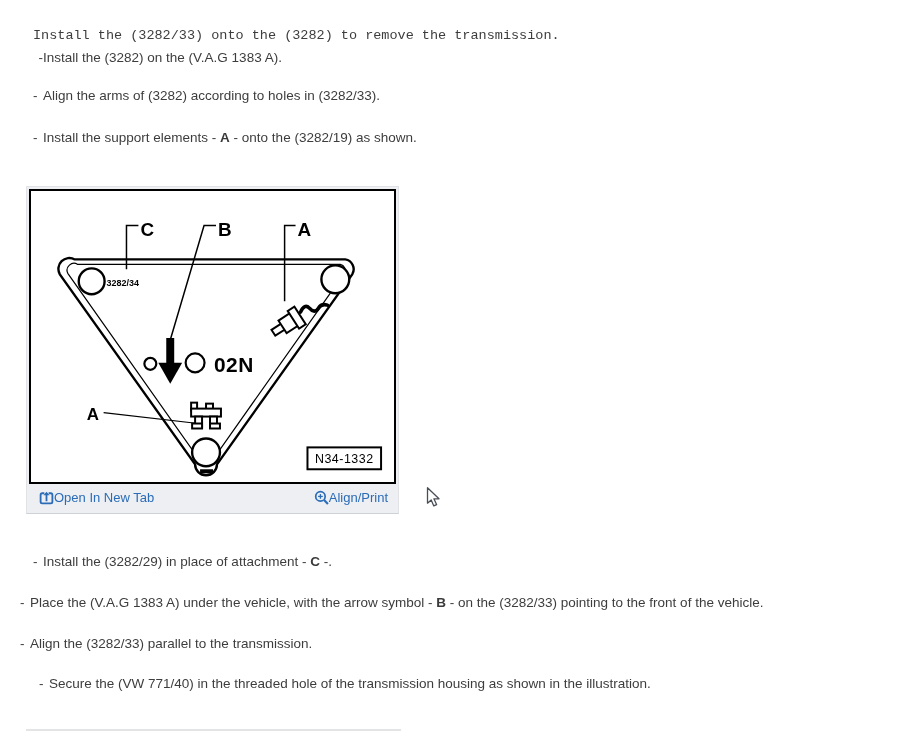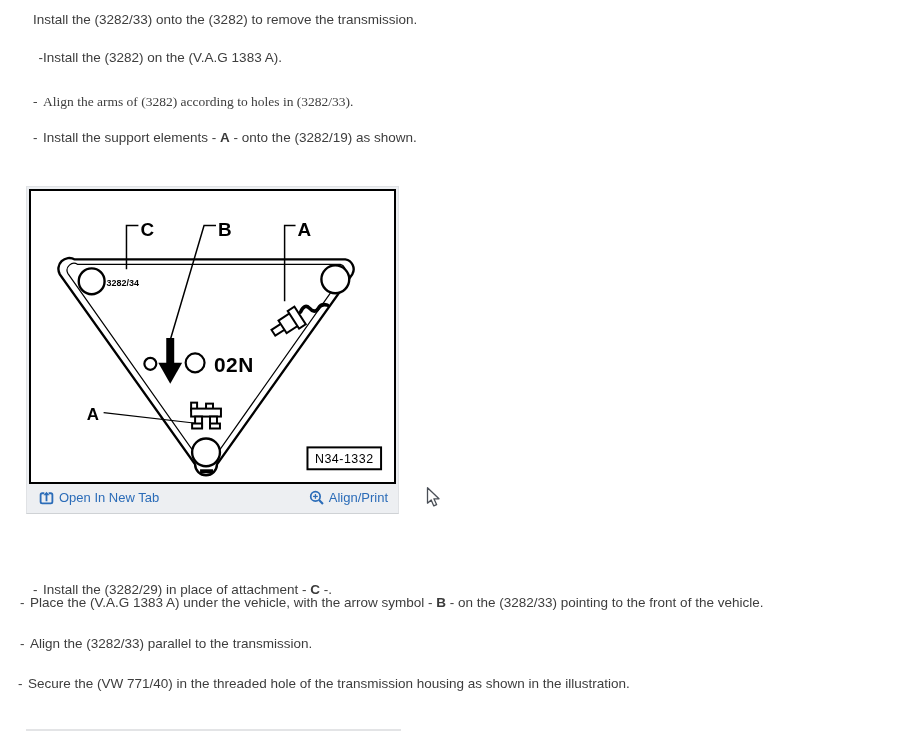--- a/index.html
+++ b/index.html
@@ -8,40 +8,40 @@
   .txt { position:absolute; font-size:13.5px; color:#3d3d3d; white-space:nowrap; }
   .txt b { font-weight:bold; color:#3a3a3a; }
   .dash { display:inline-block; width:10px; }
 
   .figure-wrap { position:absolute; left:26px; top:186px; width:373px;
                  background:#edeff2; border:1px solid #e0e2e5; border-bottom:1px solid #cfd2d5;
                  padding:2px; }
   .figure-frame { border:2px solid #000; background:#fff; width:367px; height:295px; }
   .figure-bar { height:27px; display:flex; align-items:center; justify-content:space-between;
                 padding:0 8px 0 10px; }
-  .fig-link { display:flex; align-items:center; gap:5px; font-size:13px; color:#2b6cb8;
+  .fig-link { display:flex; align-items:center; font-size:13px; color:#2b6cb8;
               text-decoration:none; cursor:pointer; }
   .fig-link svg { display:block; }
 
   .hr-line { position:absolute; left:26px; top:729px; width:375px; height:2px;
              background:#e3e4e6; }
   .cursor { position:absolute; left:426px; top:487px; }
   svg text { font-family:"Liberation Sans", sans-serif; }
 </style>
 </head>
 <body>
 
-<div class="txt" style="left:33px; top:12px;">
+<div class="txt" style="left:33px; top:28px;font-family:Liberation Mono, monospace;">
   <span>Install the (3282/33) onto the (3282) to remove the transmission.</span>
 </div>
 
 <div class="txt" style="left:33px; top:50px;text-align:right;">
   <span class="dash">-</span><span>Install the (3282) on the (V.A.G 1383 A).</span><b></b><span></span>
 </div>
-<div class="txt" style="left:33px; top:94px;font-family:Liberation Serif, serif;">
+<div class="txt" style="left:33px; top:88px;">
   <span class="dash">-</span><span>Align the arms of (3282) according to holes in (3282/33).</span><b></b><span></span>
 </div>
 <div class="txt" style="left:33px; top:130px;">
   <span class="dash">-</span><span>Install the support elements - </span><b>A</b><span> - onto the (3282/19) as shown.</span>
 </div>
 
 <div class="figure-wrap">
   <div class="figure-frame">
     <svg width="363" height="291" viewBox="0 0 365 291">
 
@@ -112,26 +112,26 @@
     </a>
   </div>
 </div>
 
 <div class="cursor">
   <svg width="16" height="21" viewBox="0 0 16 21">
     <path d="M1.5 0.8 L1.5 16.2 L5.2 12.9 L7.8 18.9 L10.6 17.6 L7.9 11.8 L13 11.8 Z" fill="#fdfdfd" stroke="#4a4f57" stroke-width="1.3" stroke-linejoin="round"></path>
   </svg>
 </div>
 
-<div class="txt" style="left:33px; top:582px;">
+<div class="txt" style="left:33px; top:554px;">
   <span class="dash">-</span><span>Install the (3282/29) in place of attachment - </span><b>C</b><span> -.</span>
 </div>
 <div class="txt" style="left:20px; top:595px;">
   <span class="dash">-</span><span>Place the (V.A.G 1383 A) under the vehicle, with the arrow symbol - </span><b>B</b><span> - on the (3282/33) pointing to the front of the vehicle.</span>
 </div>
 <div class="txt" style="left:20px; top:636px;">
   <span class="dash">-</span><span>Align the (3282/33) parallel to the transmission.</span><b></b><span></span>
 </div>
-<div class="txt" style="left:18px; top:676px;">
+<div class="txt" style="left:39px; top:676px;">
   <span class="dash">-</span><span>Secure the (VW 771/40) in the threaded hole of the transmission housing as shown in the illustration.</span><b></b><span></span>
 </div>
 
 <div class="hr-line"></div>
 
 </body></html>

